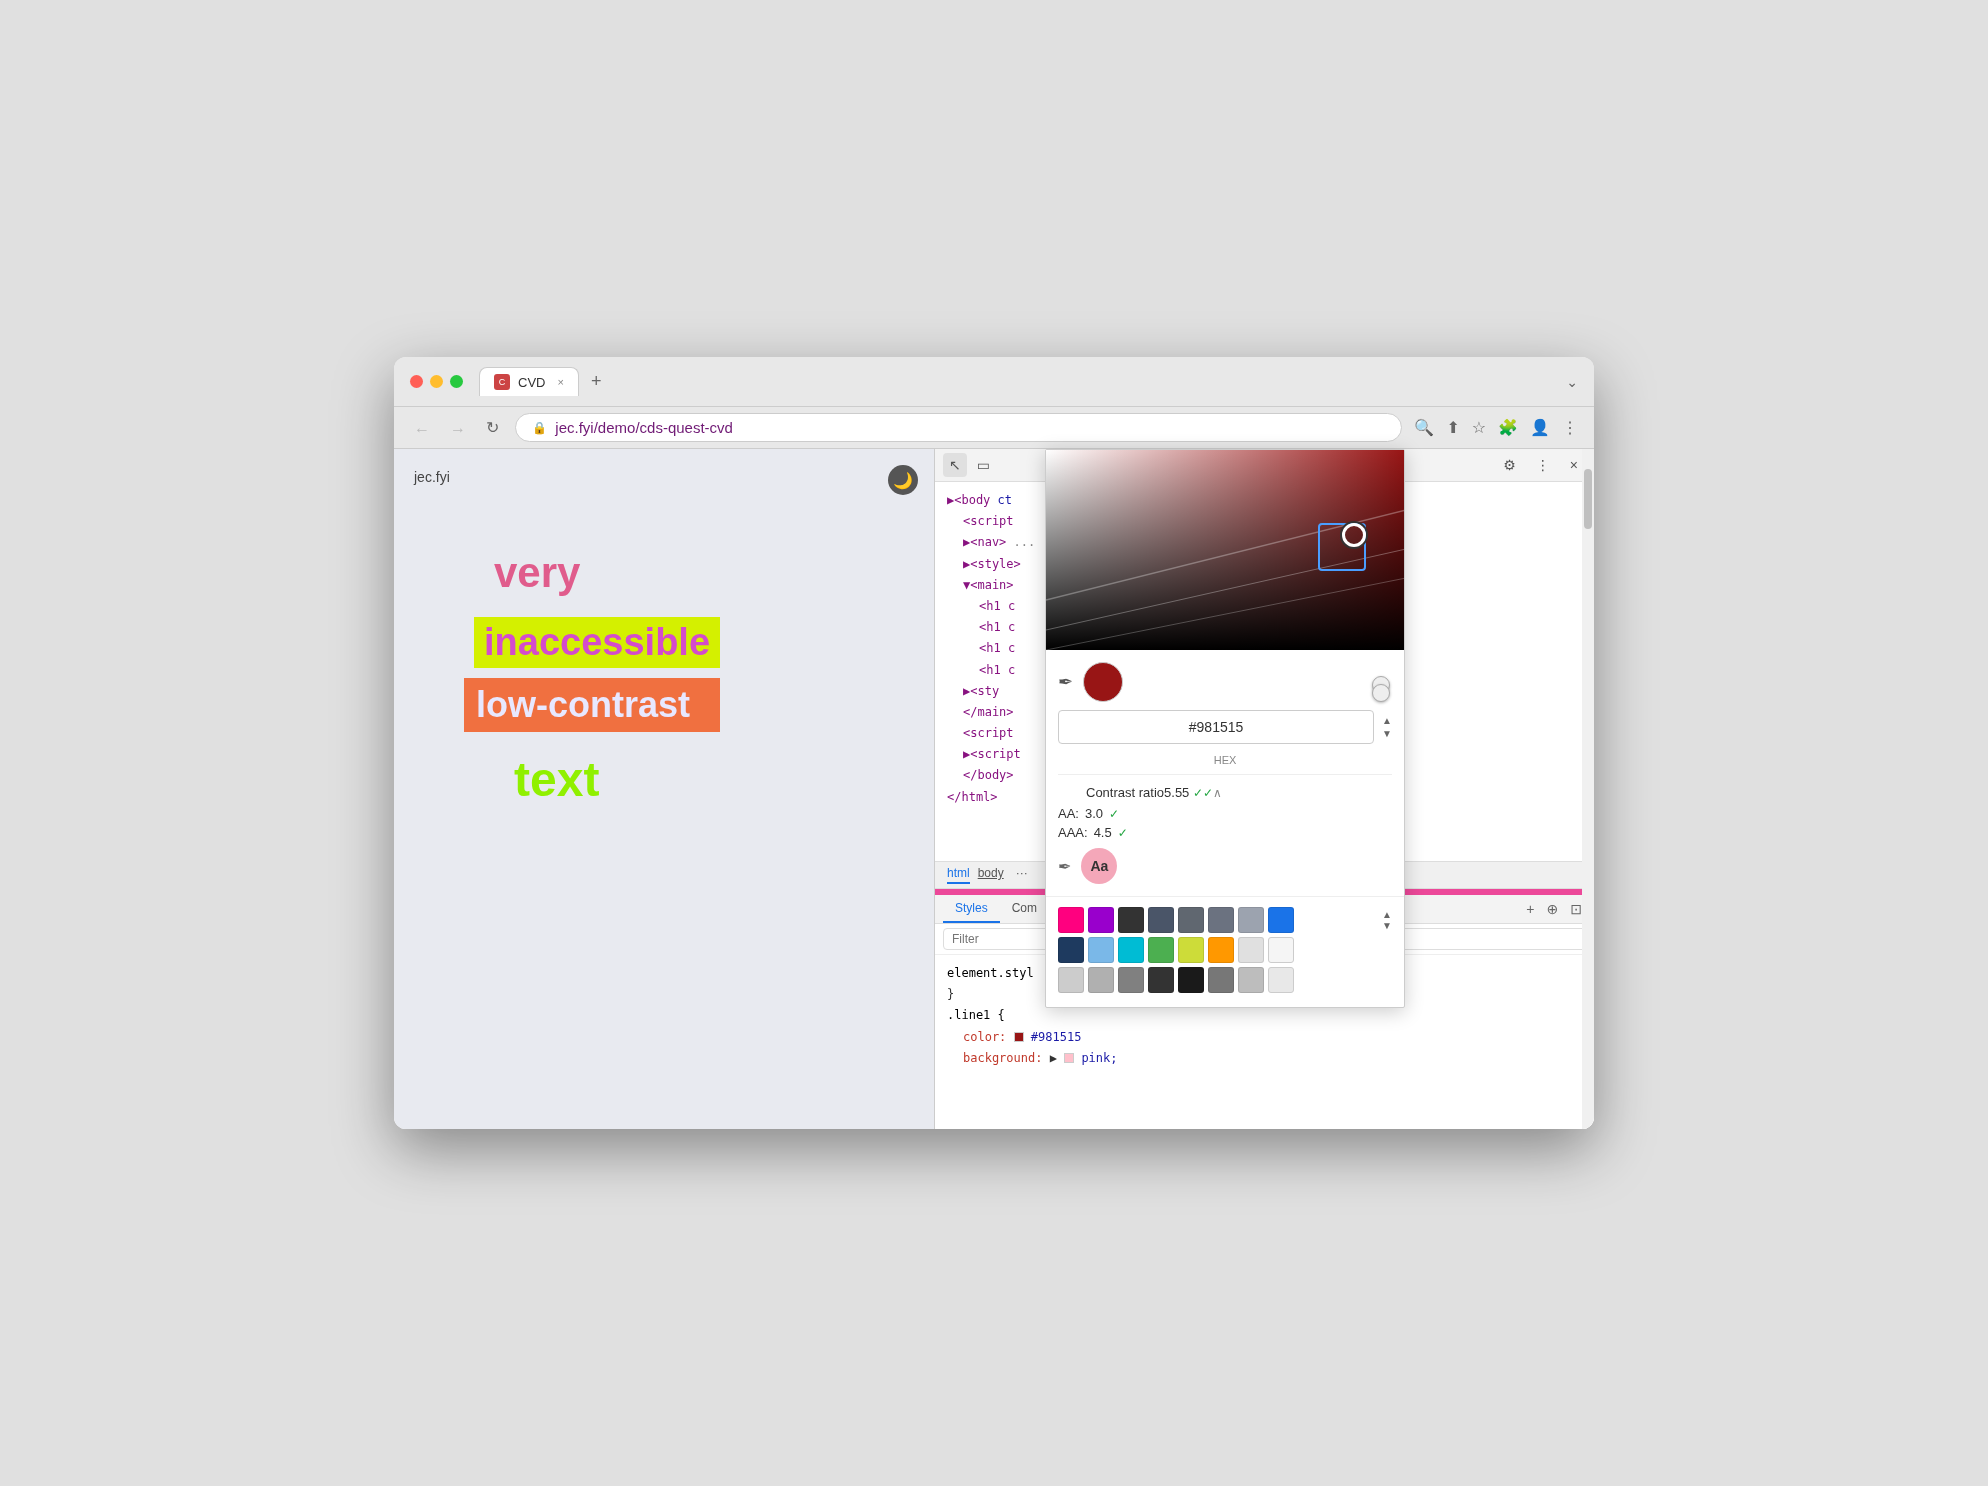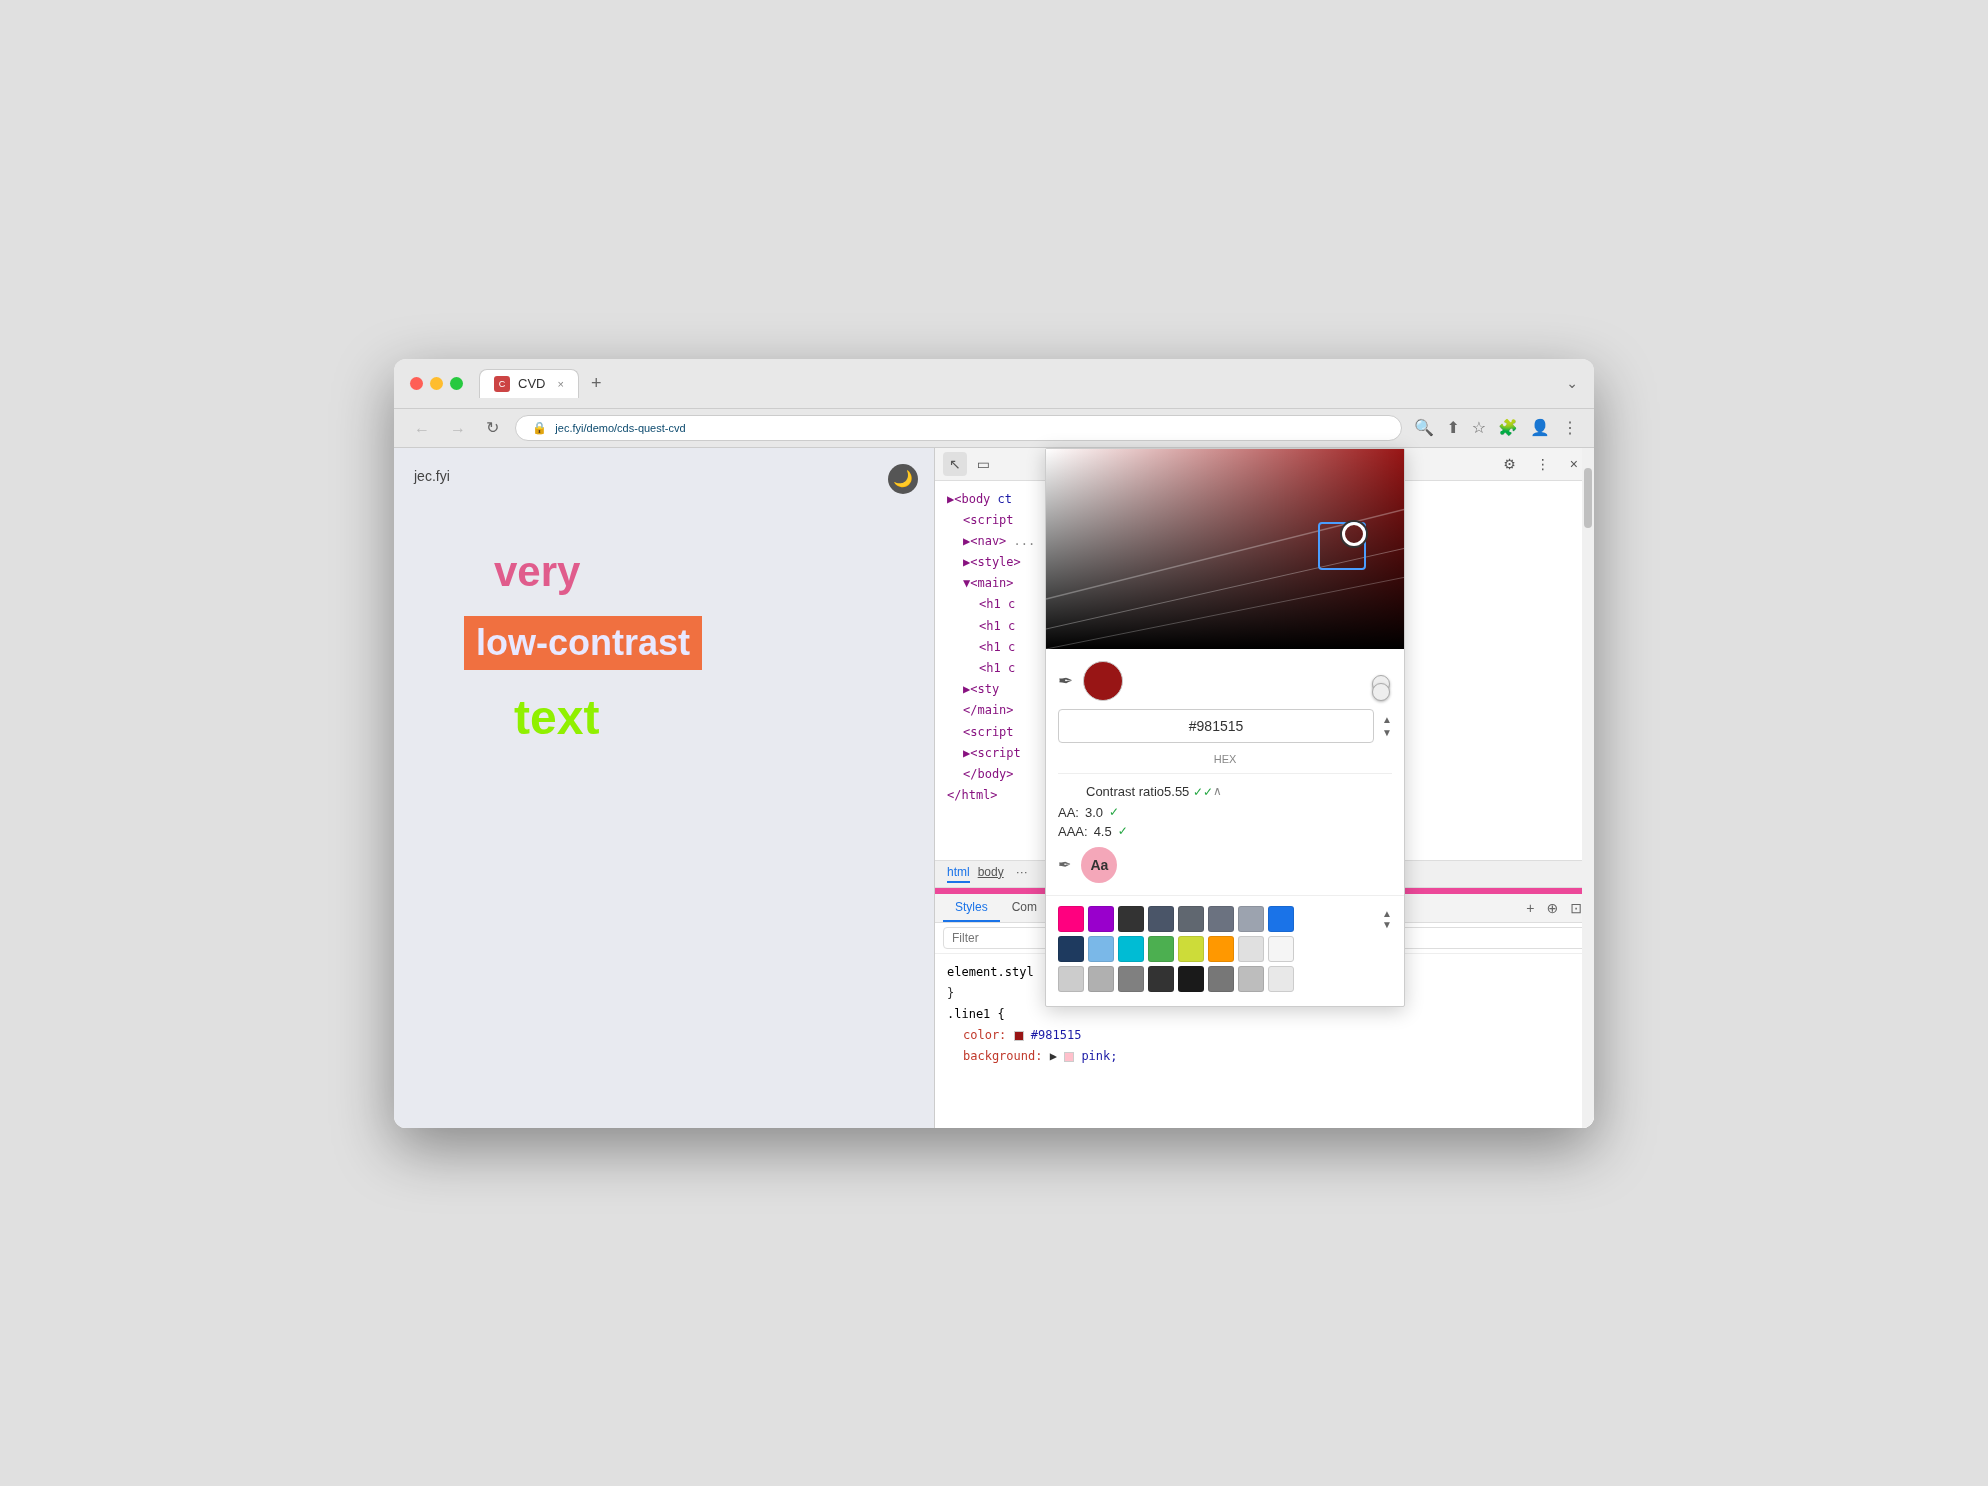--- a/index.html
+++ b/index.html
@@ -110,21 +110,21 @@
       border: 1px solid #ccc;
       border-radius: 20px;
       padding: 5px 16px;
       font-size: 13px;
       color: #333;
       display: flex;
       align-items: center;
       gap: 8px;
     }
     .address-icon { font-size: 12px; color: #888; }
-    .address-text { color: #0c4a6e; font-size: 11px; }
+    .address-text { color: #701a75; font-size: 15px; }
     .address-actions {
       display: flex;
       gap: 12px;
       align-items: center;
     }
     .addr-action-btn { font-size: 16px; color: #666; cursor: pointer; }
 
     
     .browser-content {
       display: flex;
@@ -594,20 +594,21 @@
   </div>
 
   <div class="browser-content">
 
     <div class="page-content">
       <span class="site-name">jec.fyi</span>
       <div class="dark-mode-btn">🌙</div>
 
       <div style="margin-top: 60px;">
         <div class="demo-text-very">very</div>
+        <div class="demo-text-inaccessible">inaccessible</div>
         <div class="demo-text-low-contrast">low-contrast</div>
         <div class="demo-text-text">text</div>
       </div>
     </div>
 
     <div class="devtools">
 
       <div class="devtools-toolbar">
         <button class="dt-btn active">↖</button>
         <button class="dt-btn">▭</button>

